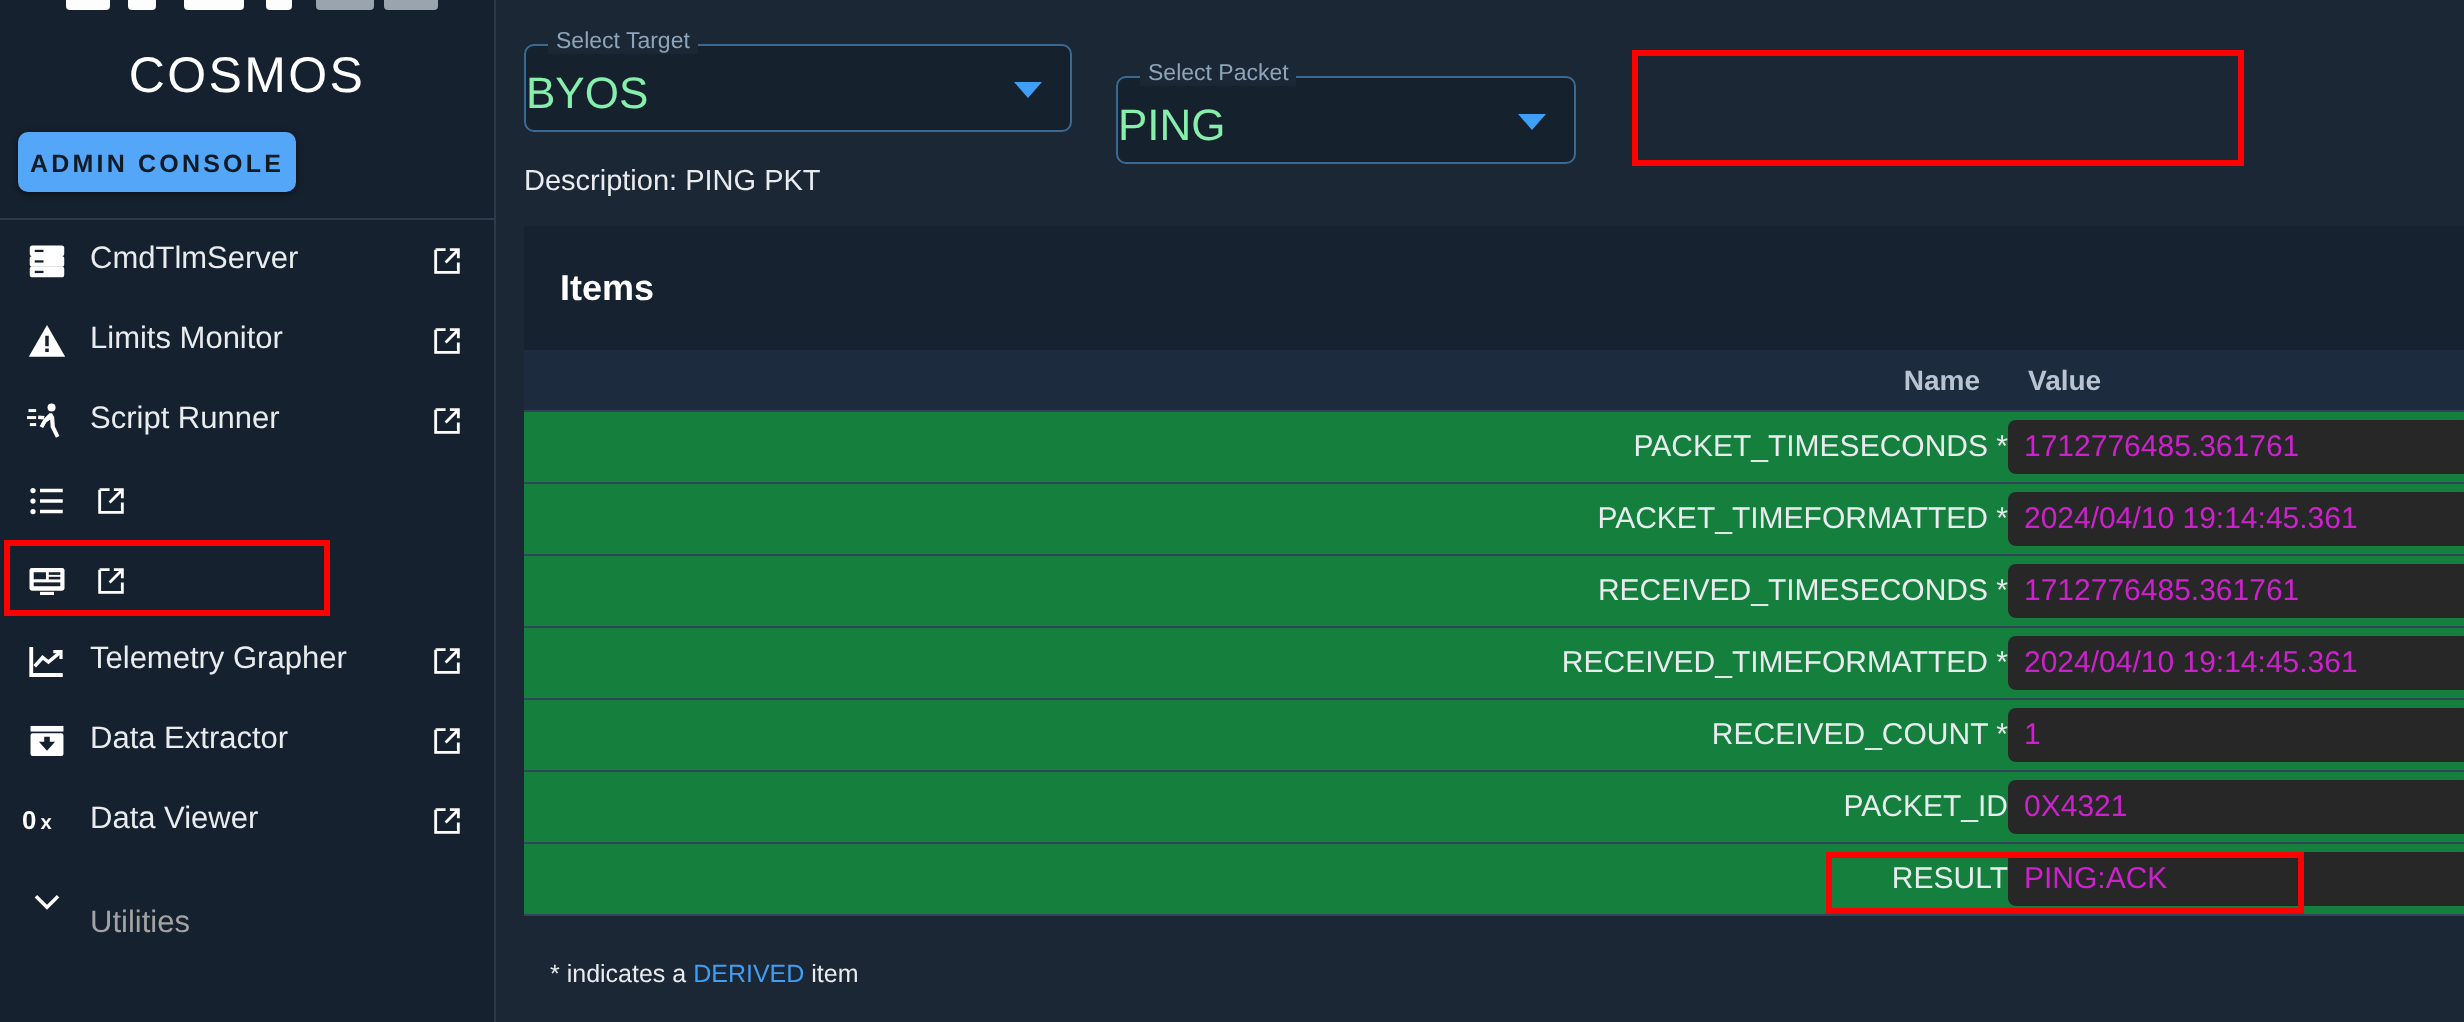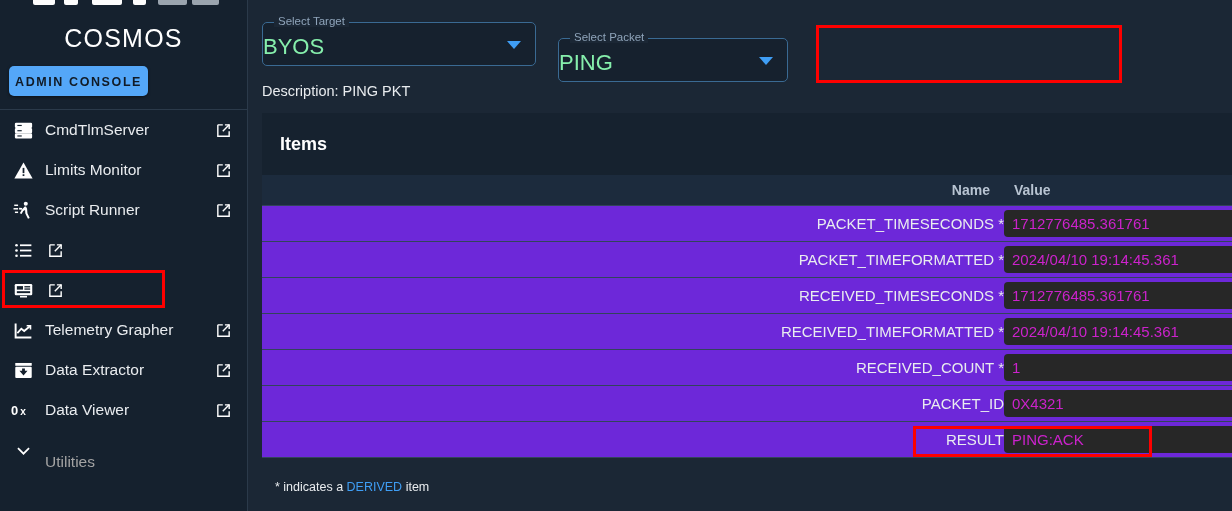--- a/index.html
+++ b/index.html
@@ -161,21 +161,21 @@
     background:#1c2b3d;
     color:#b8c4d2;
     font-size:14px;font-weight:bold;
     height:30px;
     padding:0;
     border-bottom:1px solid #32445a;
   }
   table.items th.col-name{text-align:right;padding-right:14px;width:728px;}
   table.items th.col-value{text-align:left;padding-left:10px;}
   table.items td{
-    background:#6d28d9;
+    background:#15803d;
     height:35px;
     padding:0;
     border-bottom:1px solid #32445a;
     font-size:15px;
   }
   td.cell-name{
     text-align:right;
     padding-right:14px;
     color:#e9ecef;
     white-space:nowrap;

